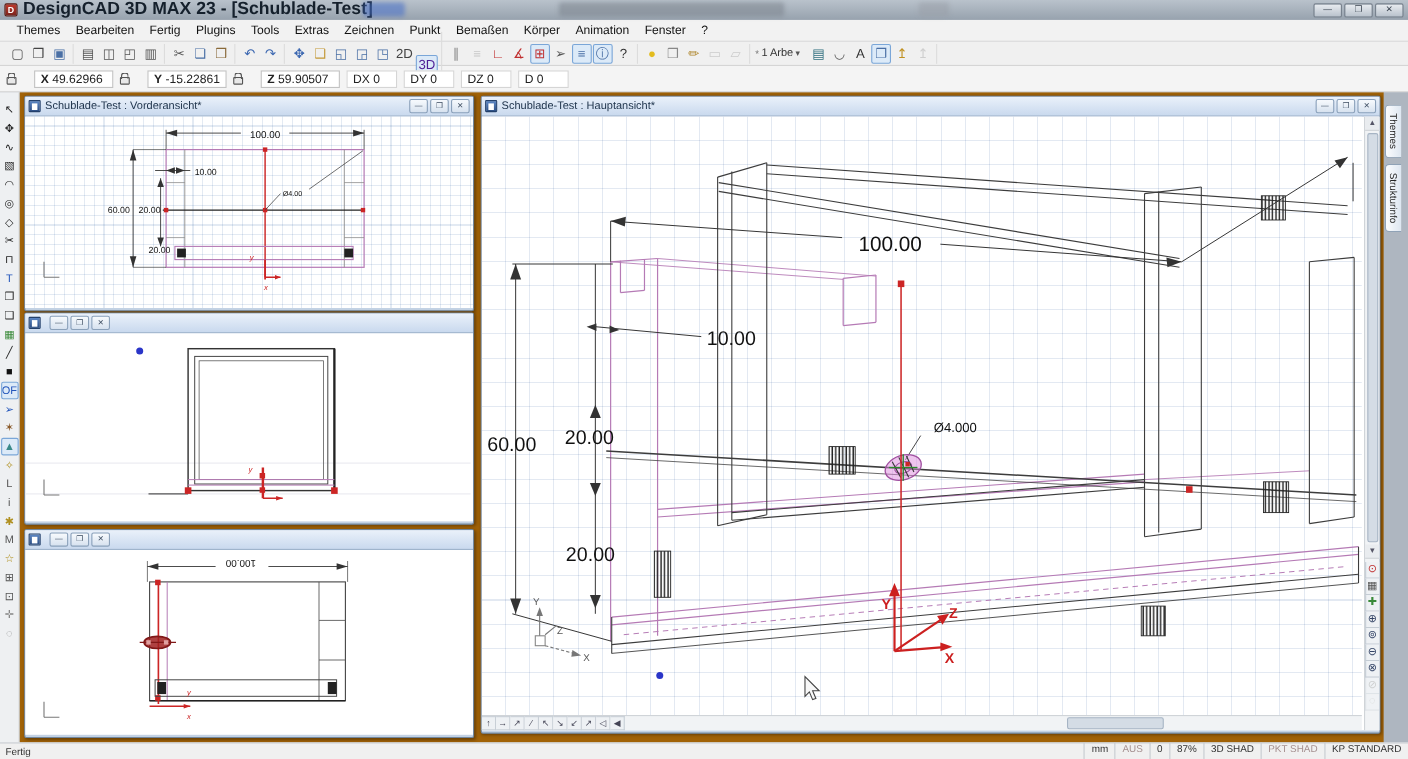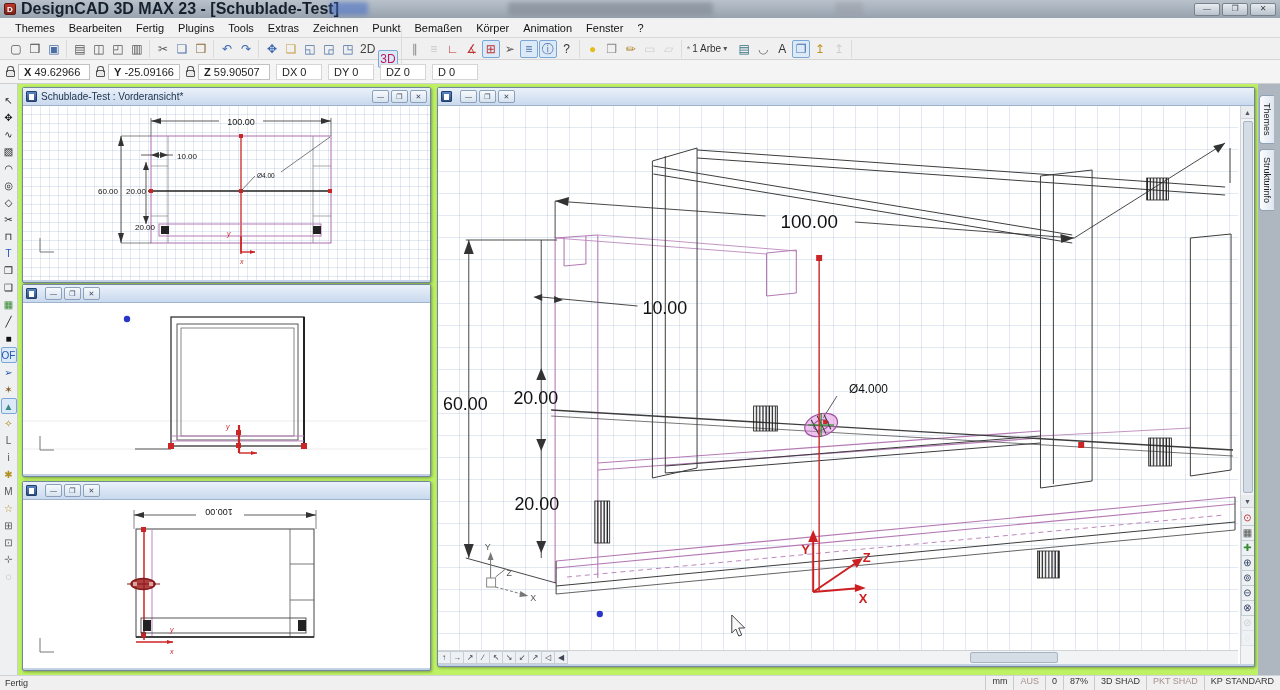--- a/index.html
+++ b/index.html
@@ -36,35 +36,35 @@
     color:#444; padding:0 1px; border:1px solid transparent; border-radius:2px; }
   .tbtn.active { border:1px solid #7aa6d8; background:#dceaf8; }
   .tbtn.dim { opacity:.38; }
   .layersel { display:flex; align-items:center; font-size:10px; color:#333; gap:2px; padding:0 4px; }
   .layersel .star { font-size:9px; color:#777; }
   .layersel .caret { font-size:8px; color:#555; }
 
   
   .coordbar { height:24px; background:#f4f4f4; border-bottom:1px solid #cfcfcf;
     display:flex; align-items:center; padding-left:6px; gap:6px; font-size:11px; color:#222; }
-  .cfield { display:flex; align-items:center; gap:3px; }
+  .cfield { display:flex; align-items:center; gap:16px; }
   .lock { width:9px; height:7px; border:1px solid #555; border-radius:1px; position:relative; margin-top:3px; background:#e8e8e8; }
   .lock:before { content:""; position:absolute; top:-5px; left:0px; width:5px; height:5px;
     border:1px solid #555; border-bottom:none; border-radius:3px 3px 0 0; }
   .cbox { background:#fff; border:1px solid #c2c2c2; padding:1px 5px; min-width:72px; font-size:11px; }
   .cboxs { background:#fff; border:1px solid #d5d5d5; padding:1px 5px; min-width:46px; font-size:11px; }
 
   
   .main { position:absolute; left:0; top:84px; width:1280px; height:591px; display:flex; }
   .leftbar { width:18px; background:#eef0f2; border-right:1px solid #c8ccd0;
     display:flex; flex-direction:column; align-items:center; padding-top:8px; gap:1px; }
   .ltbtn { width:16px; height:16px; font-size:10px; line-height:15px; text-align:center;
     color:#333; border:1px solid transparent; border-radius:2px; overflow:hidden; }
   .ltbtn.active { border:1px solid #7aa6d8; background:#dceaf8; }
-  .mdi { position:relative; flex:1; background:#bef264; overflow:hidden; }
+  .mdi { position:relative; flex:1; background:#a16207; overflow:hidden; }
   .rightstrip { width:22px; background:#aeb6c0; position:relative; }
   .vtabs { position:absolute; top:11px; left:1px; display:flex; flex-direction:column; gap:5px; }
   .vtab { writing-mode:vertical-rl; font-size:9px; color:#222; padding:7px 2px;
     background:linear-gradient(90deg,#fbfcfe,#dde6f0); border:1px solid #8fa2b6;
     border-right:none; border-radius:4px 0 0 4px; }
 
   
   .cwin { position:absolute; background:#c3d2e4; border:1px solid #72879e; border-radius:2px;
     box-shadow:1px 1px 3px rgba(0,0,0,.35); }
   .ctitle { height:18px; background:linear-gradient(#eaf1fa,#c9d9ee); border-bottom:1px solid #9fb4cc;
@@ -170,21 +170,21 @@
         <span class="tbtn" style="color: rgb(58, 102, 176);">↶</span>
         <span class="tbtn" style="color: rgb(58, 102, 176);">↷</span>
       </span>
     <span class="tgroup">
         <span class="tbtn" style="color: rgb(58, 102, 176);">✥</span>
         <span class="tbtn" style="color: rgb(196, 154, 58);">❑</span>
         <span class="tbtn" style="color: rgb(74, 111, 165);">◱</span>
         <span class="tbtn" style="color: rgb(74, 111, 165);">◲</span>
         <span class="tbtn" style="color: rgb(74, 111, 165);">◳</span>
         <span class="tbtn" style="color: rgb(68, 68, 68);">2D</span>
-        <span class="tbtn active" style="color: #be185d; margin-top: 21px;">3D</span>
+        <span class="tbtn active" style="color: #4c1d95; margin-top: 21px;">3D</span>
       </span>
     <span class="tgroup">
         <span class="tbtn" style="color: rgb(136, 136, 136);">∥</span>
         <span class="tbtn dim" style="color: rgb(136, 136, 136);">≡</span>
         <span class="tbtn" style="color: rgb(192, 48, 48);">∟</span>
         <span class="tbtn" style="color: rgb(192, 48, 48);">∡</span>
         <span class="tbtn active" style="color: rgb(192, 48, 48);">⊞</span>
         <span class="tbtn" style="color: rgb(85, 85, 85);">➢</span>
         <span class="tbtn active" style="color: rgb(74, 111, 165);">≡</span>
         <span class="tbtn active" style="color: rgb(74, 111, 165);">ⓘ</span>
@@ -212,21 +212,21 @@
       </span>
   </div>
 
   <div class="coordbar">
     <span class="cfield">
         <span class="lock"></span>
       <span class="cbox"><b>X</b> <span>49.62966</span></span>
       </span>
     <span class="cfield">
         <span class="lock"></span>
-      <span class="cbox"><b>Y</b> <span>-25.09166</span></span>
+      <span class="cbox"><b>Y</b> <span>-15.22861</span></span>
       </span>
     <span class="cfield">
         <span class="lock"></span>
       <span class="cbox"><b>Z</b> <span>59.90507</span></span>
       </span>
     <span class="cboxs"><span>DX</span> <span>0</span></span>
     <span class="cboxs"><span>DY</span> <span>0</span></span>
     <span class="cboxs"><span>DZ</span> <span>0</span></span>
     <span class="cboxs"><span>D</span> <span>0</span></span>
   </div>
@@ -426,20 +426,21 @@
 
             <line x1="17" y1="138" x2="17" y2="152" stroke="#777" stroke-width="1"></line>
             <line x1="17" y1="152" x2="31" y2="152" stroke="#777" stroke-width="1"></line>
           </svg>
         </div>
       </div>
 
       <div class="cwin" style="left:419px;top:3px;width:818px;height:580px">
         <div class="ctitle">
           <span class="cicon"></span>
+          <span class="ctext">Schublade-Test : Hauptansicht*</span>
           <span class="cbtns">
               <span class="cbtn">—</span>
               <span class="cbtn">❐</span>
               <span class="cbtn">✕</span>
             </span>
         </div>
         <div class="cbody" style="height:558px">
           <div class="gridbg2" style="position:absolute;left:0;top:0;width:800px;height:544px">
           <svg width="800" height="544" viewBox="0 0 806 544" preserveAspectRatio="none">
             <defs>

